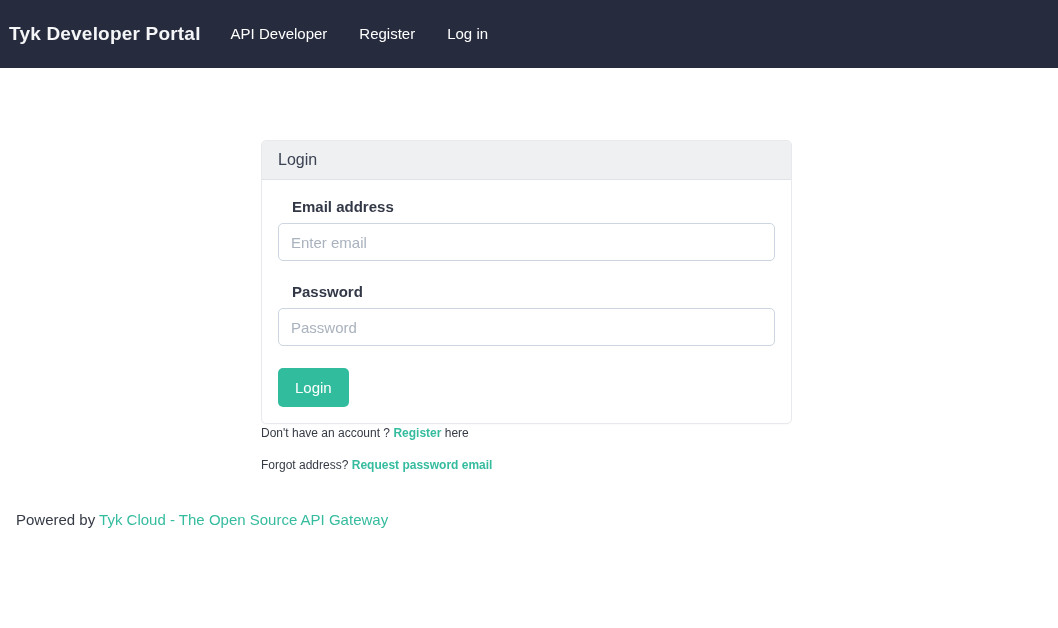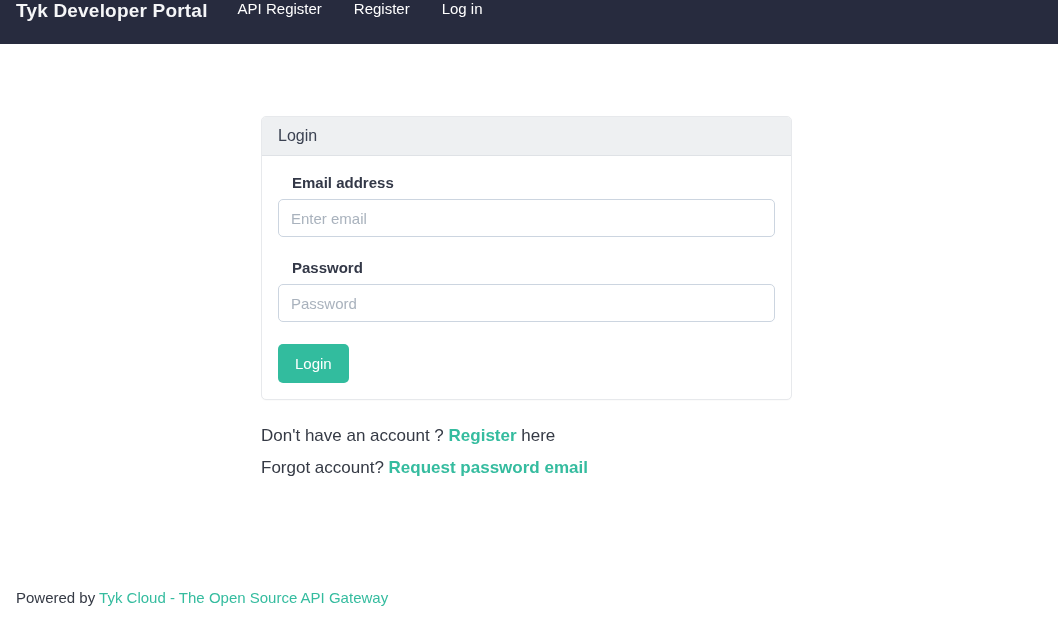--- a/index.html
+++ b/index.html
@@ -6,25 +6,25 @@
   html, body {
     width: 1058px;
     height: 628px;
     background: #ffffff;
     font-family: "Liberation Sans", "DejaVu Sans", sans-serif;
     color: #353a45;
     overflow: hidden;
   }
   
   .navbar {
-    height: 44px;
+    height: 68px;
     background: #272b3e;
     display: flex;
-    align-items: flex-start;
-    padding: 0 16px;
+    align-items: center;
+    padding: 0 9px;
   }
   .navbar-brand {
     color: #f5f6f8;
     font-size: 19px;
     font-weight: bold;
     letter-spacing: 0.2px;
     margin-right: 14px;
     text-decoration: none;
     cursor: pointer;
   }
@@ -91,49 +91,49 @@
     background: #32bc9e;
     color: #ffffff;
     font-size: 15px;
     font-family: "Liberation Sans", "DejaVu Sans", sans-serif;
     border: none;
     border-radius: 5px;
     padding: 11px 17px;
     cursor: pointer;
   }
   
-  .helper-links { margin-top: 26px; font-size: 17px; color: #353a45; }
+  .helper-links { font-size: 12px; color: #353a45; }
   .helper-links p { margin-bottom: 13px; line-height: 19px; }
   a.green-link {
     color: #35bc9f;
     font-weight: bold;
     text-decoration: none;
     cursor: pointer;
   }
   
   .footer {
-    margin-top: 112px;
+    margin-top: 36px;
     padding-left: 16px;
     font-size: 15px;
     color: #353a45;
   }
   .footer a {
     color: #35bc9f;
     font-weight: normal;
     text-decoration: none;
     cursor: pointer;
   }
 </style>
 </head>
 <body>
 
 <nav class="navbar">
   <a class="navbar-brand">Tyk Developer Portal</a>
   <ul class="navbar-nav">
-    <li><a class="nav-item">API Register</a></li>
+    <li><a class="nav-item">API Developer</a></li>
     <li><a class="nav-item">Register</a></li>
     <li><a class="nav-item">Log in</a></li>
   </ul>
 </nav>
 
 <div class="main">
 
   <div class="card">
     <div class="card-header">Login</div>
     <div class="card-body">
@@ -144,20 +144,20 @@
       <div class="form-group">
         <label class="form-label">Password</label>
         <input class="form-input" type="password" placeholder="Password" style="">
       </div>
       <button class="btn-login">Login</button>
     </div>
   </div>
 
   <div class="helper-links">
     <p><span>Don't have an account ? </span><a class="green-link">Register</a><span> here</span></p>
-    <p><span>Forgot account? </span><a class="green-link">Request password email</a></p>
+    <p><span>Forgot address? </span><a class="green-link">Request password email</a></p>
   </div>
 
 </div>
 
 <div class="footer">
   <span>Powered by </span><a>Tyk Cloud - The Open Source API Gateway</a>
 </div>
 
 </body></html>

